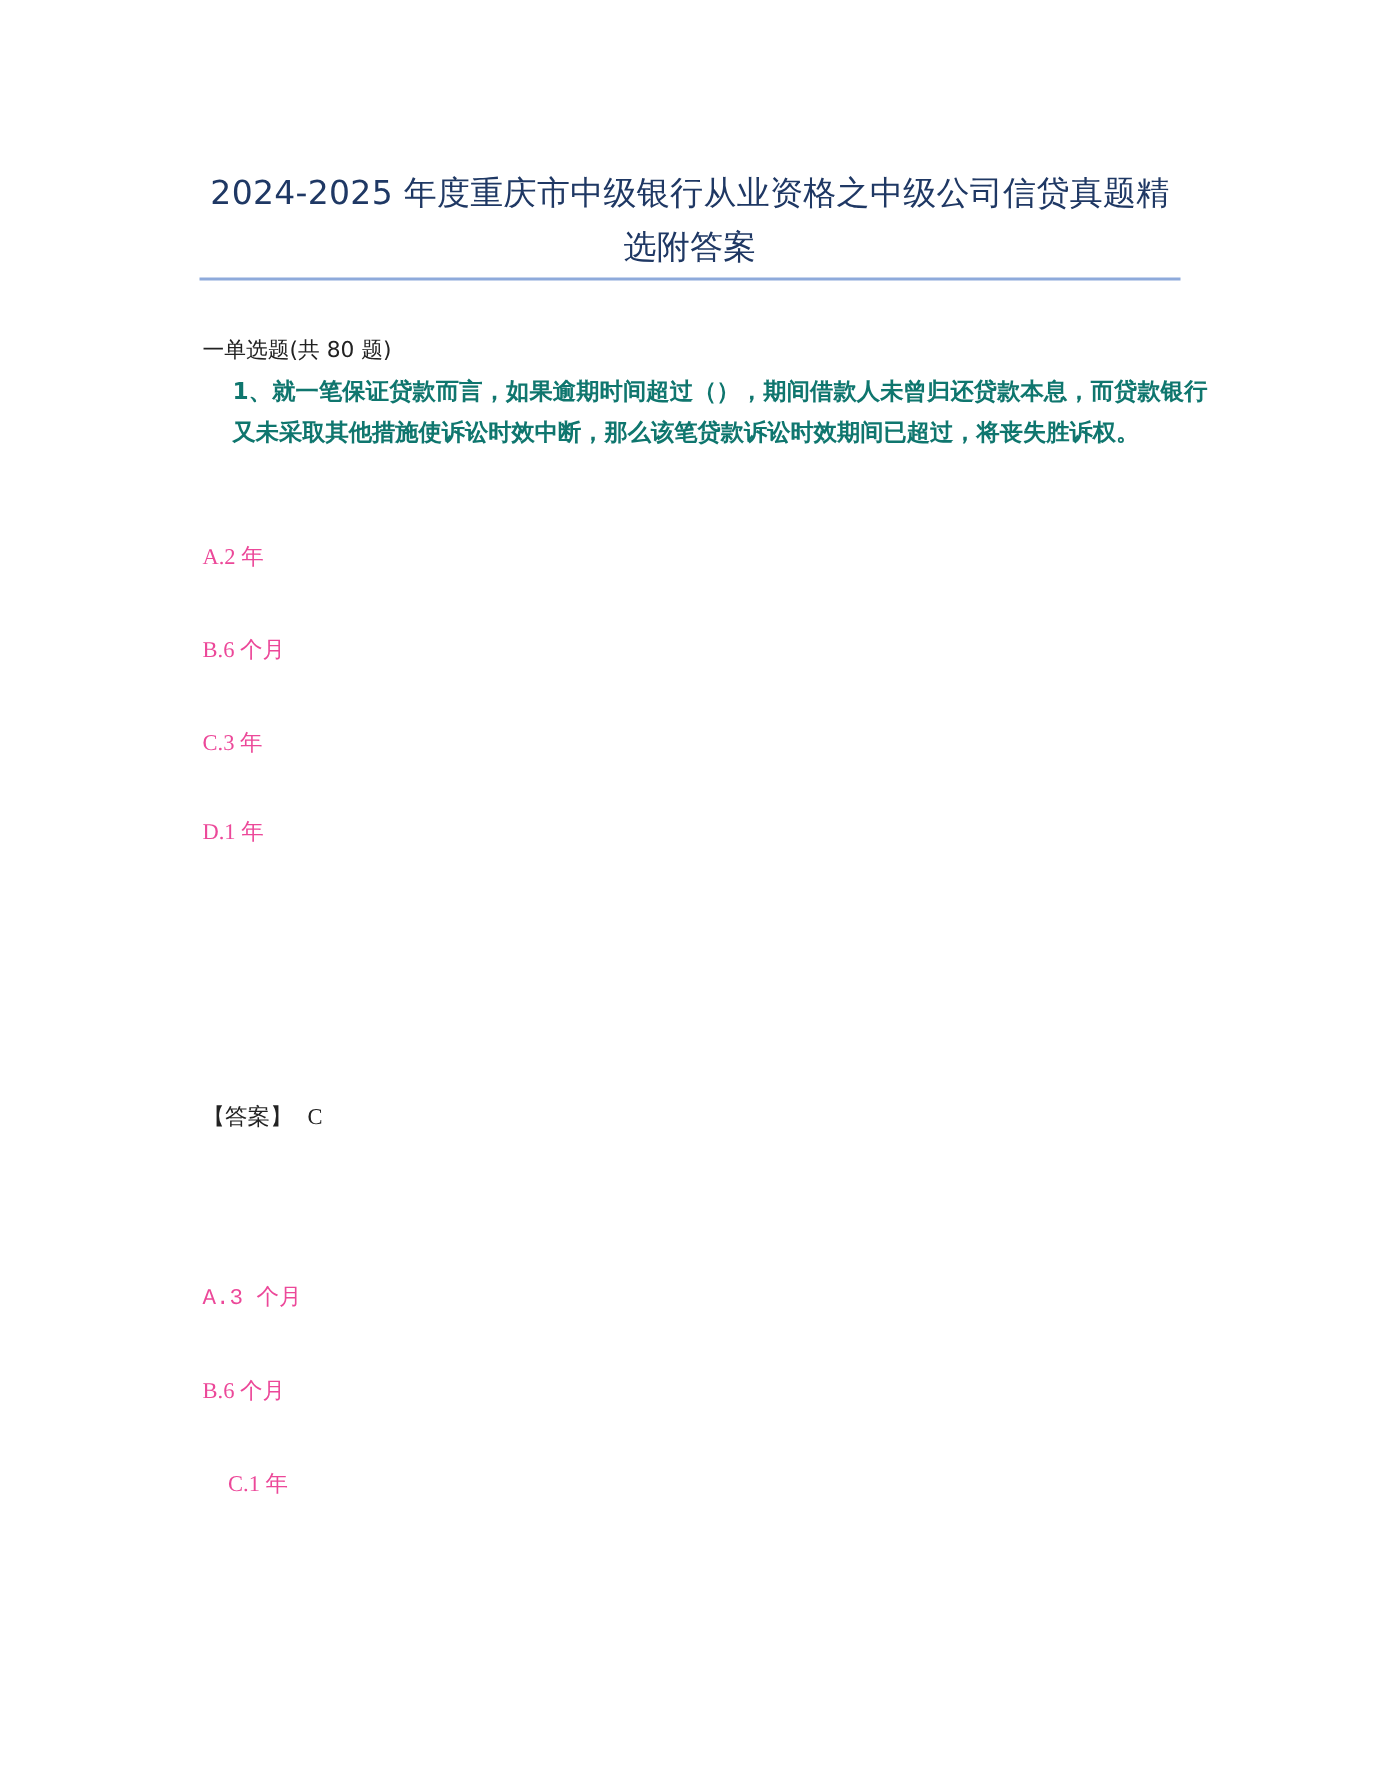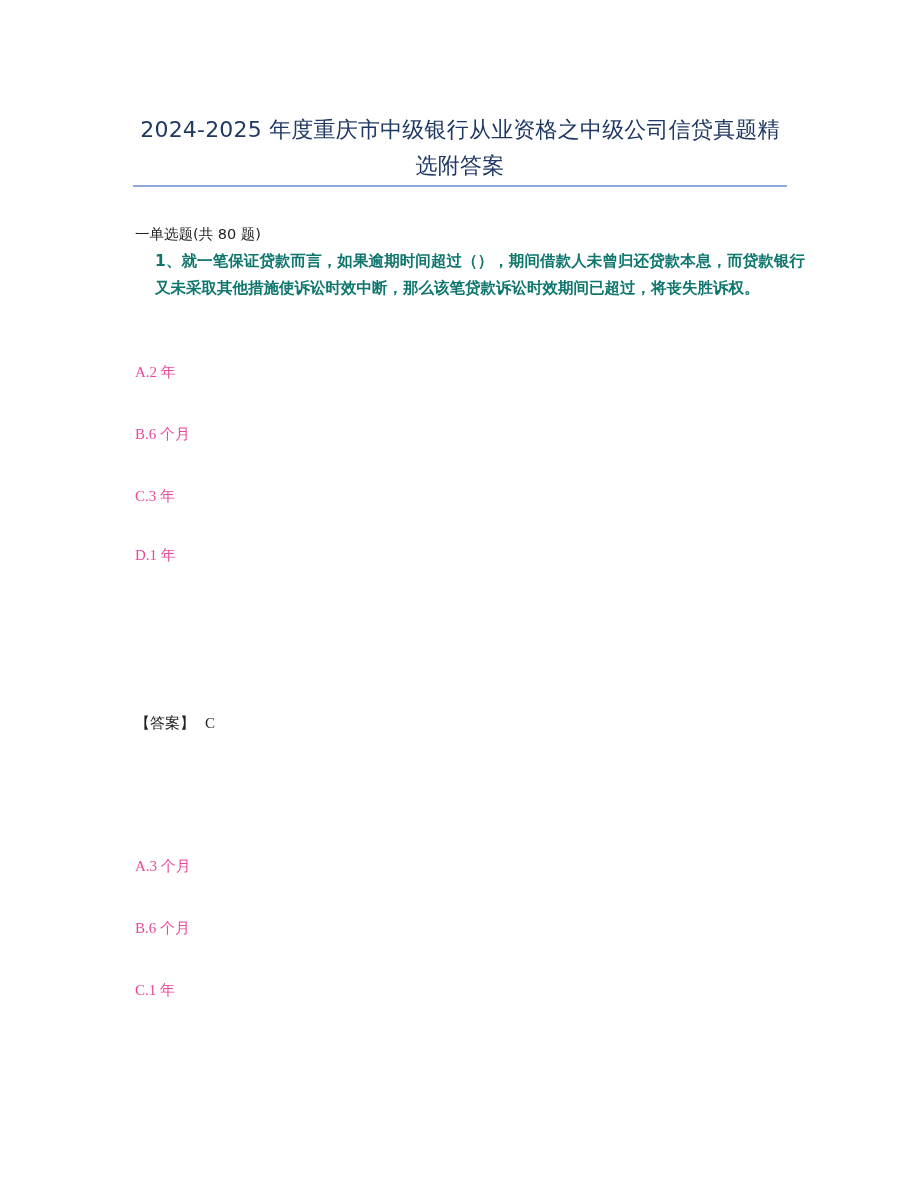--- a/index.html
+++ b/index.html
@@ -93,22 +93,22 @@
 
   <div class="section-heading">一单选题(共 80 题)</div>
 
   <div class="question" style="top:248px;">1、就一笔保证贷款而言，如果逾期时间超过（），期间借款人未曾归还贷款本息，而贷款银行又未采取其他措施使诉讼时效中断，那么该笔贷款诉讼时效期间已超过，将丧失胜诉权。</div>
 
   <div class="option" style="top:362px;">A.2 年</div>
   <div class="option" style="top:424px;">B.6 个月</div>
   <div class="option" style="top:486px;text-align:right;">C.3 年</div>
   <div class="option" style="top:524px;margin-top:21px;">D.1 年</div>
 
-  <div class="answer" style="top:713px;">
+  <div class="answer" style="top:734px;">
     <span class="ans-label">【答案】</span><span class="ans-value">C</span>
   </div>
 
 
-  <div class="option" style="top:856px;">A.3 个月</div>
+  <div class="option" style="top:856px;font-family:Liberation Mono, monospace;">A.3 个月</div>
   <div class="option" style="top:918px;">B.6 个月</div>
-  <div class="option" style="top:980px;">C.1 年</div>
+  <div class="option" style="top:980px;margin-left:17px;">C.1 年</div>
 
 </div>
 
 </body></html>

